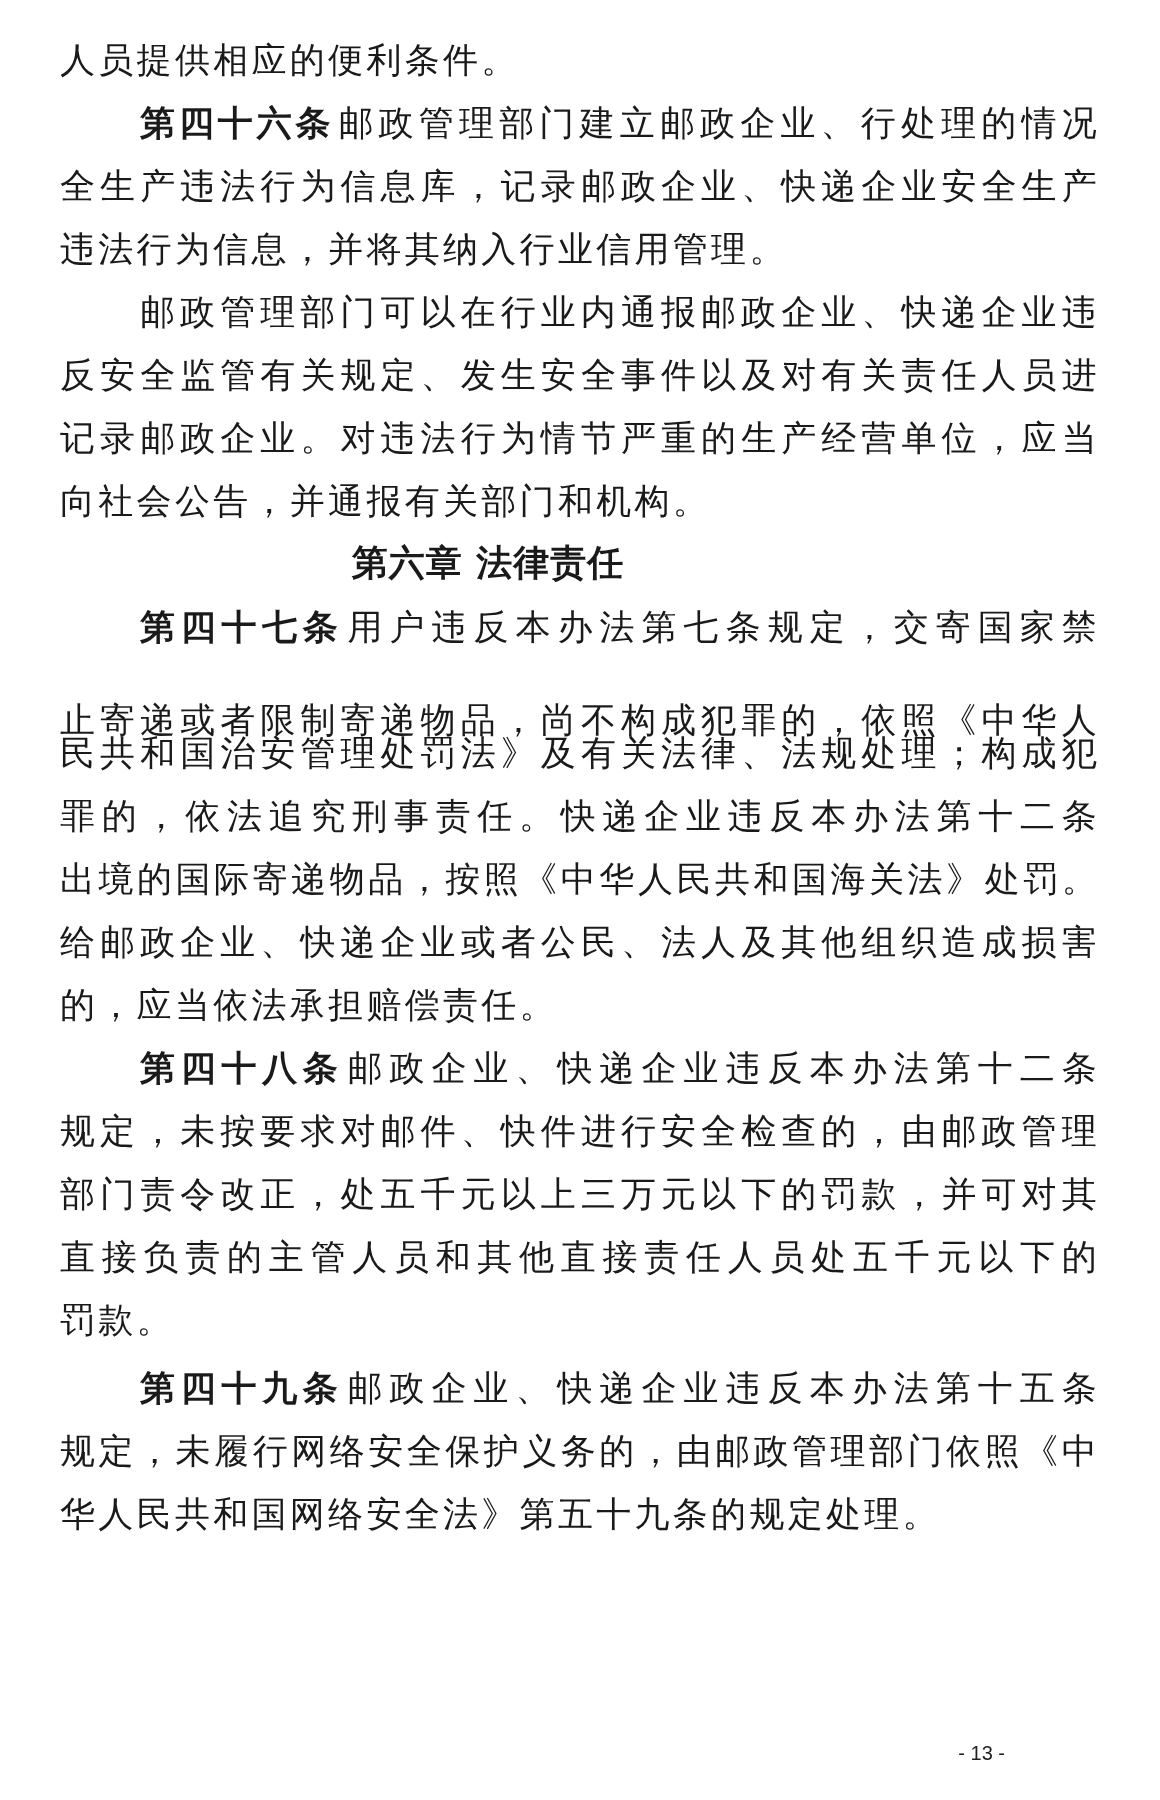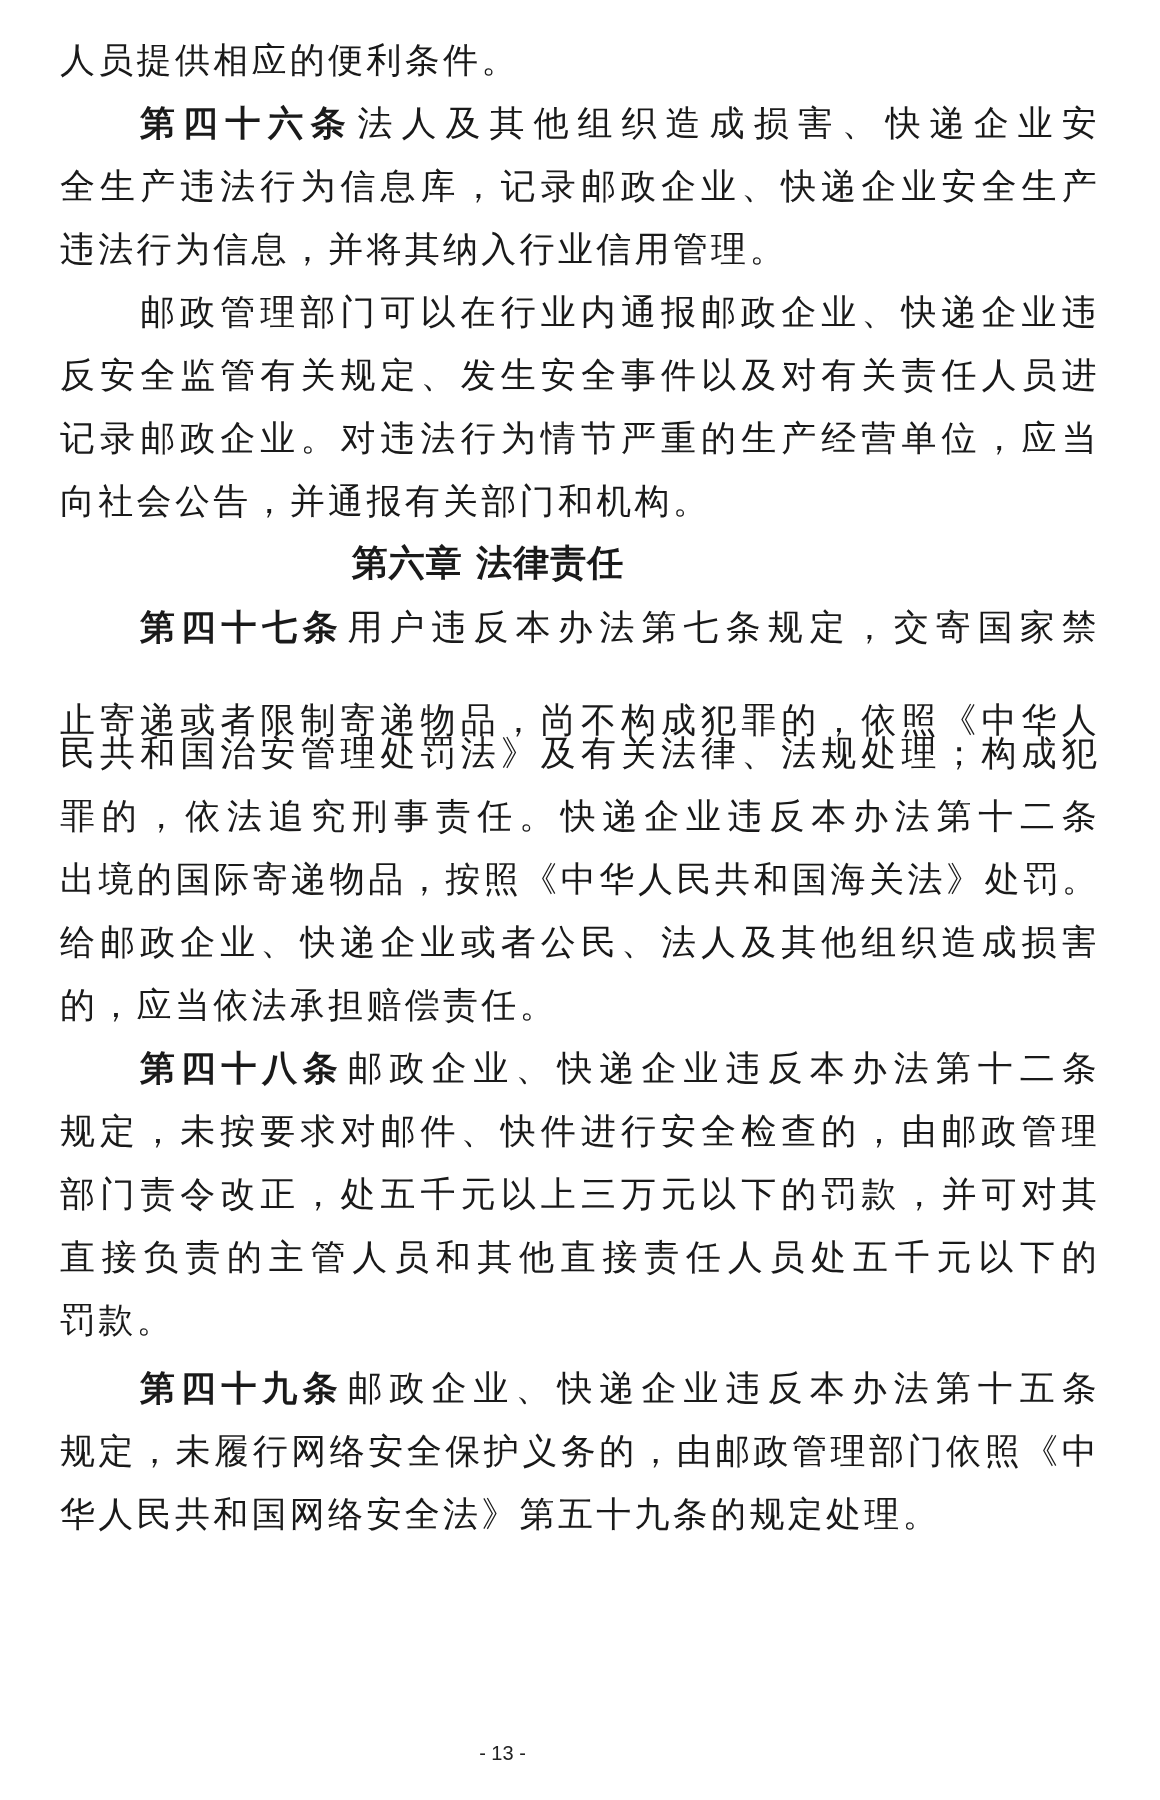--- a/index.html
+++ b/index.html
@@ -6,34 +6,34 @@
     body { width: 1160px; height: 1800px; position: relative; overflow: hidden;
            font-family: "DejaVu Serif", "Liberation Serif", serif; color: #1a1a1a; }
     .page { position: absolute; left: 0; top: 0; width: 1160px; height: 1800px; }
     .line { position: absolute; left: 60px; width: 1040px; font-size: 35px; line-height: 40px;
             white-space: nowrap; letter-spacing: 3.3px; }
     .line.indent { left: 140px; width: 960px; }
     .just { text-align-last: justify; text-align: justify; }
     .art { font-weight: bold; font-family: Liberation Mono, monospace; letter-spacing: 2px; margin-right: 4px; }
     .chapter { position: absolute; left: 0; width: 976px; text-align: center; font-size: 36px; line-height: 42px;
                font-weight: bold; font-family: "DejaVu Sans", "Liberation Sans", sans-serif; letter-spacing: 1px; }
-    .footer { position: absolute; left: 0; width: 1005px; text-align: center; top: 1742px; font-size: 20px;
+    .footer { position: absolute; left: 0; width: 1005px; text-align: right; top: 1742px; font-size: 20px;
               font-family: "Liberation Sans", sans-serif; color: #222; }
   </style>
 </head>
 <body>
 
 <div class="page">
 
   <div class="line" style="top:40px">
     <span>人员提供相应的便利条件。</span>
   </div>
 
   <div class="line indent just" style="top:103px">
-    <span class="art">第四十六条</span><span>法人及其他组织造成损害、快递企业安</span>
+    <span class="art">第四十六条</span><span>邮政管理部门建立邮政企业、行处理的情况</span>
   </div>
   <div class="line just" style="top:166px">
     <span>全生产违法行为信息库，记录邮政企业、快递企业安全生产</span>
   </div>
   <div class="line" style="top:229px">
     <span>违法行为信息，并将其纳入行业信用管理。</span>
   </div>
 
   <div class="line indent just" style="top:292px">
     <span>邮政管理部门可以在行业内通报邮政企业、快递企业违</span>

